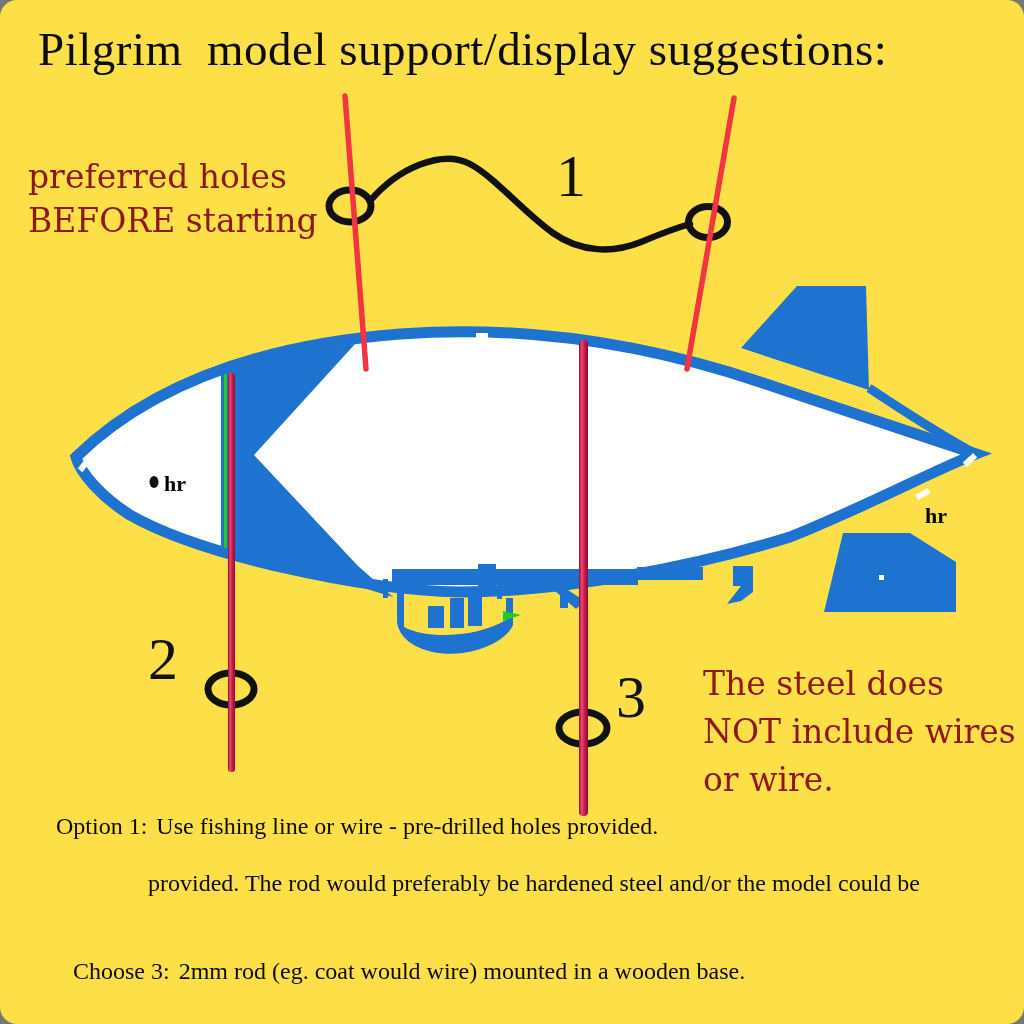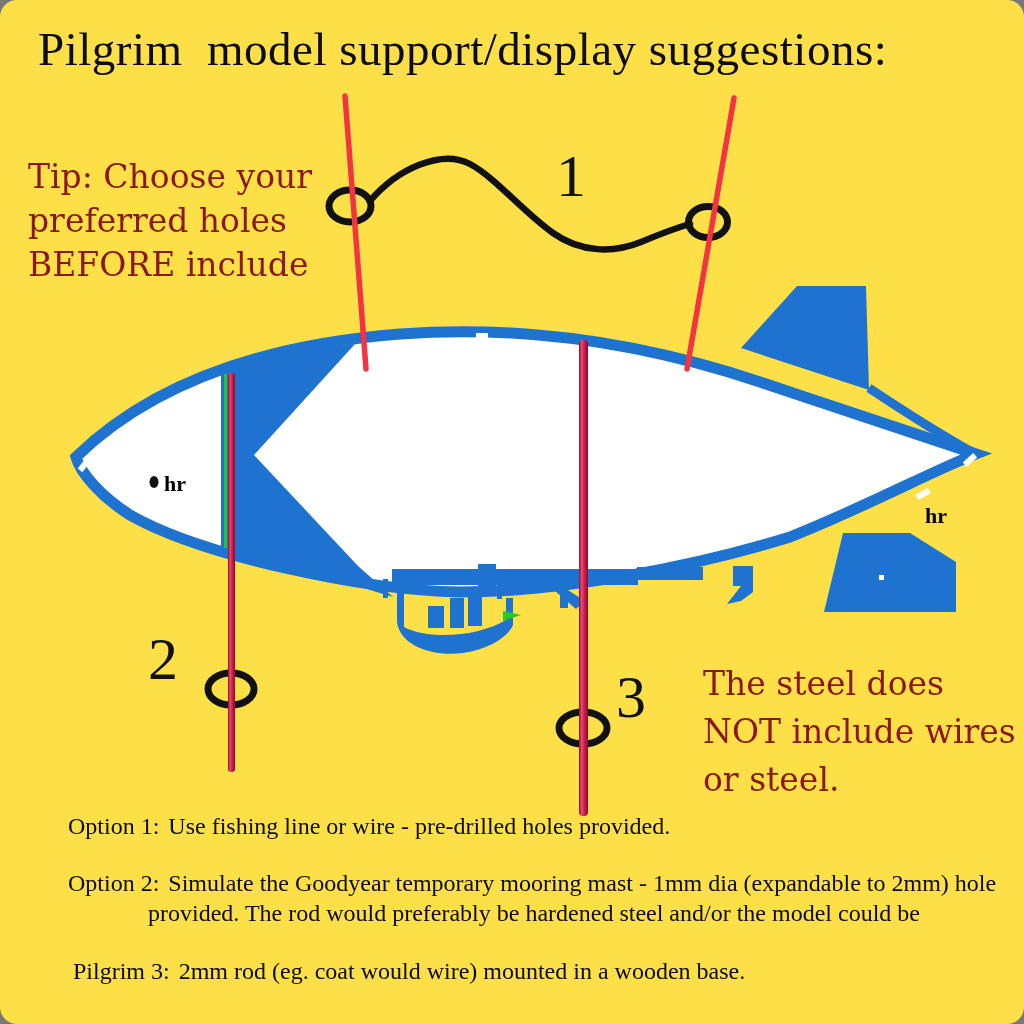--- a/index.html
+++ b/index.html
@@ -34,43 +34,42 @@
     position:absolute;left:28px;top:155px;
     font-family:"DejaVu Serif",serif;font-size:33px;line-height:44px;
     color:var(--tip_maroon);
   }
   .note{
     position:absolute;left:703px;top:660px;
     font-family:"DejaVu Serif",serif;font-size:33px;line-height:48px;
     color:var(--tip_maroon);
   }
   .option{position:absolute;font-size:24px;line-height:30px;color:#0b0b0b;}
-  .opt1{left:68px;top:811px;}
+  .opt1{left:56px;top:811px;}
   .opt2{left:68px;top:868px;}
   .opt3{left:73px;top:956px;}
   .opt-label{margin-right:9px;}
   .opt-cont{margin-left:80px;}
 </style>
 </head>
 <body>
 
 <div id="stage">
 
   <div class="title">Pilgrim  model support/display suggestions:</div>
 
   <div class="tip">
-    <div>Tip: Choose your</div>
     <div>preferred holes</div>
-    <div>BEFORE include</div>
+    <div>BEFORE starting</div>
   </div>
 
   <div class="note">
     <div>The steel does</div>
     <div>NOT include wires</div>
-    <div>or steel.</div>
+    <div>or wire.</div>
   </div>
 
   <svg id="diagram" viewBox="0 0 1024 1024">
     <defs>
       <linearGradient id="rodGrad" x1="0" y1="0" x2="1" y2="0">
         <stop offset="0" stop-color="#8f0c32"></stop>
         <stop offset="0.3" stop-color="#ee4a70"></stop>
         <stop offset="0.55" stop-color="#d02153"></stop>
         <stop offset="1" stop-color="#8c0a2e"></stop>
       </linearGradient>
@@ -135,23 +134,20 @@
     <text class="num" x="556" y="196">1</text>
     <text class="num" x="148" y="679">2</text>
     <text class="num" x="616" y="717">3</text>
   </svg>
 
   <div class="option opt1">
     <span class="opt-label">Option 1:</span><span>Use fishing line or wire - pre-drilled holes provided.</span>
   </div>
 
   <div class="option opt2">
-    <div>
-      <span class="opt-label">Option 2:</span><span>Simulate the Goodyear temporary mooring mast - 1mm dia (expandable to 2mm) hole</span>
-    </div>
     <div class="opt-cont">provided. The rod would preferably be hardened steel and/or the model could be</div>
   </div>
 
   <div class="option opt3">
-    <span class="opt-label">Pilgrim 3:</span><span>2mm rod (eg. coat would wire) mounted in a wooden base.</span>
+    <span class="opt-label">Choose 3:</span><span>2mm rod (eg. coat would wire) mounted in a wooden base.</span>
   </div>
 
 </div>
 
 </body></html>

